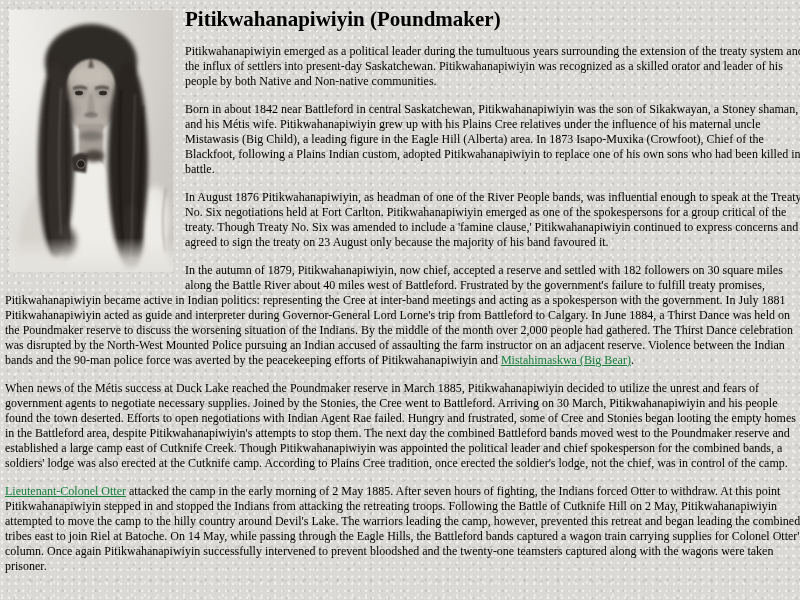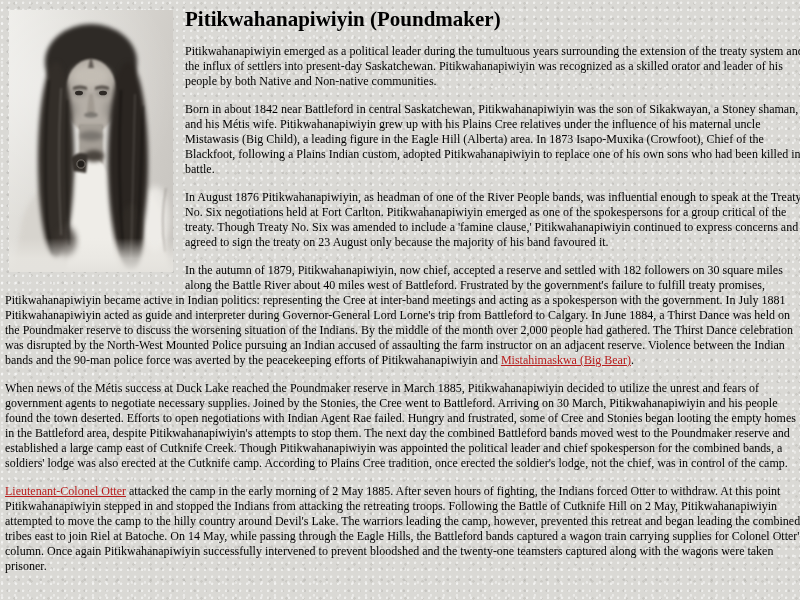--- a/index.html
+++ b/index.html
@@ -23,21 +23,21 @@
   h1.title {
     font-size: 21px;
     line-height: 24px;
     font-weight: bold;
     margin: 2px 0 13px 0;
     color: #000000;
   }
   p { margin: 0 0 13px 0; }
   p:last-child { margin-bottom: 0; }
   a.link {
-    color: #b91c1c;
+    color: #15803d;
     text-decoration: underline;
     cursor: pointer;
   }
   .photo {
     float: left;
     width: 164px;
     height: 262px;
     margin: 3px 12px 10px 4px;
     position: relative;
     overflow: hidden;

